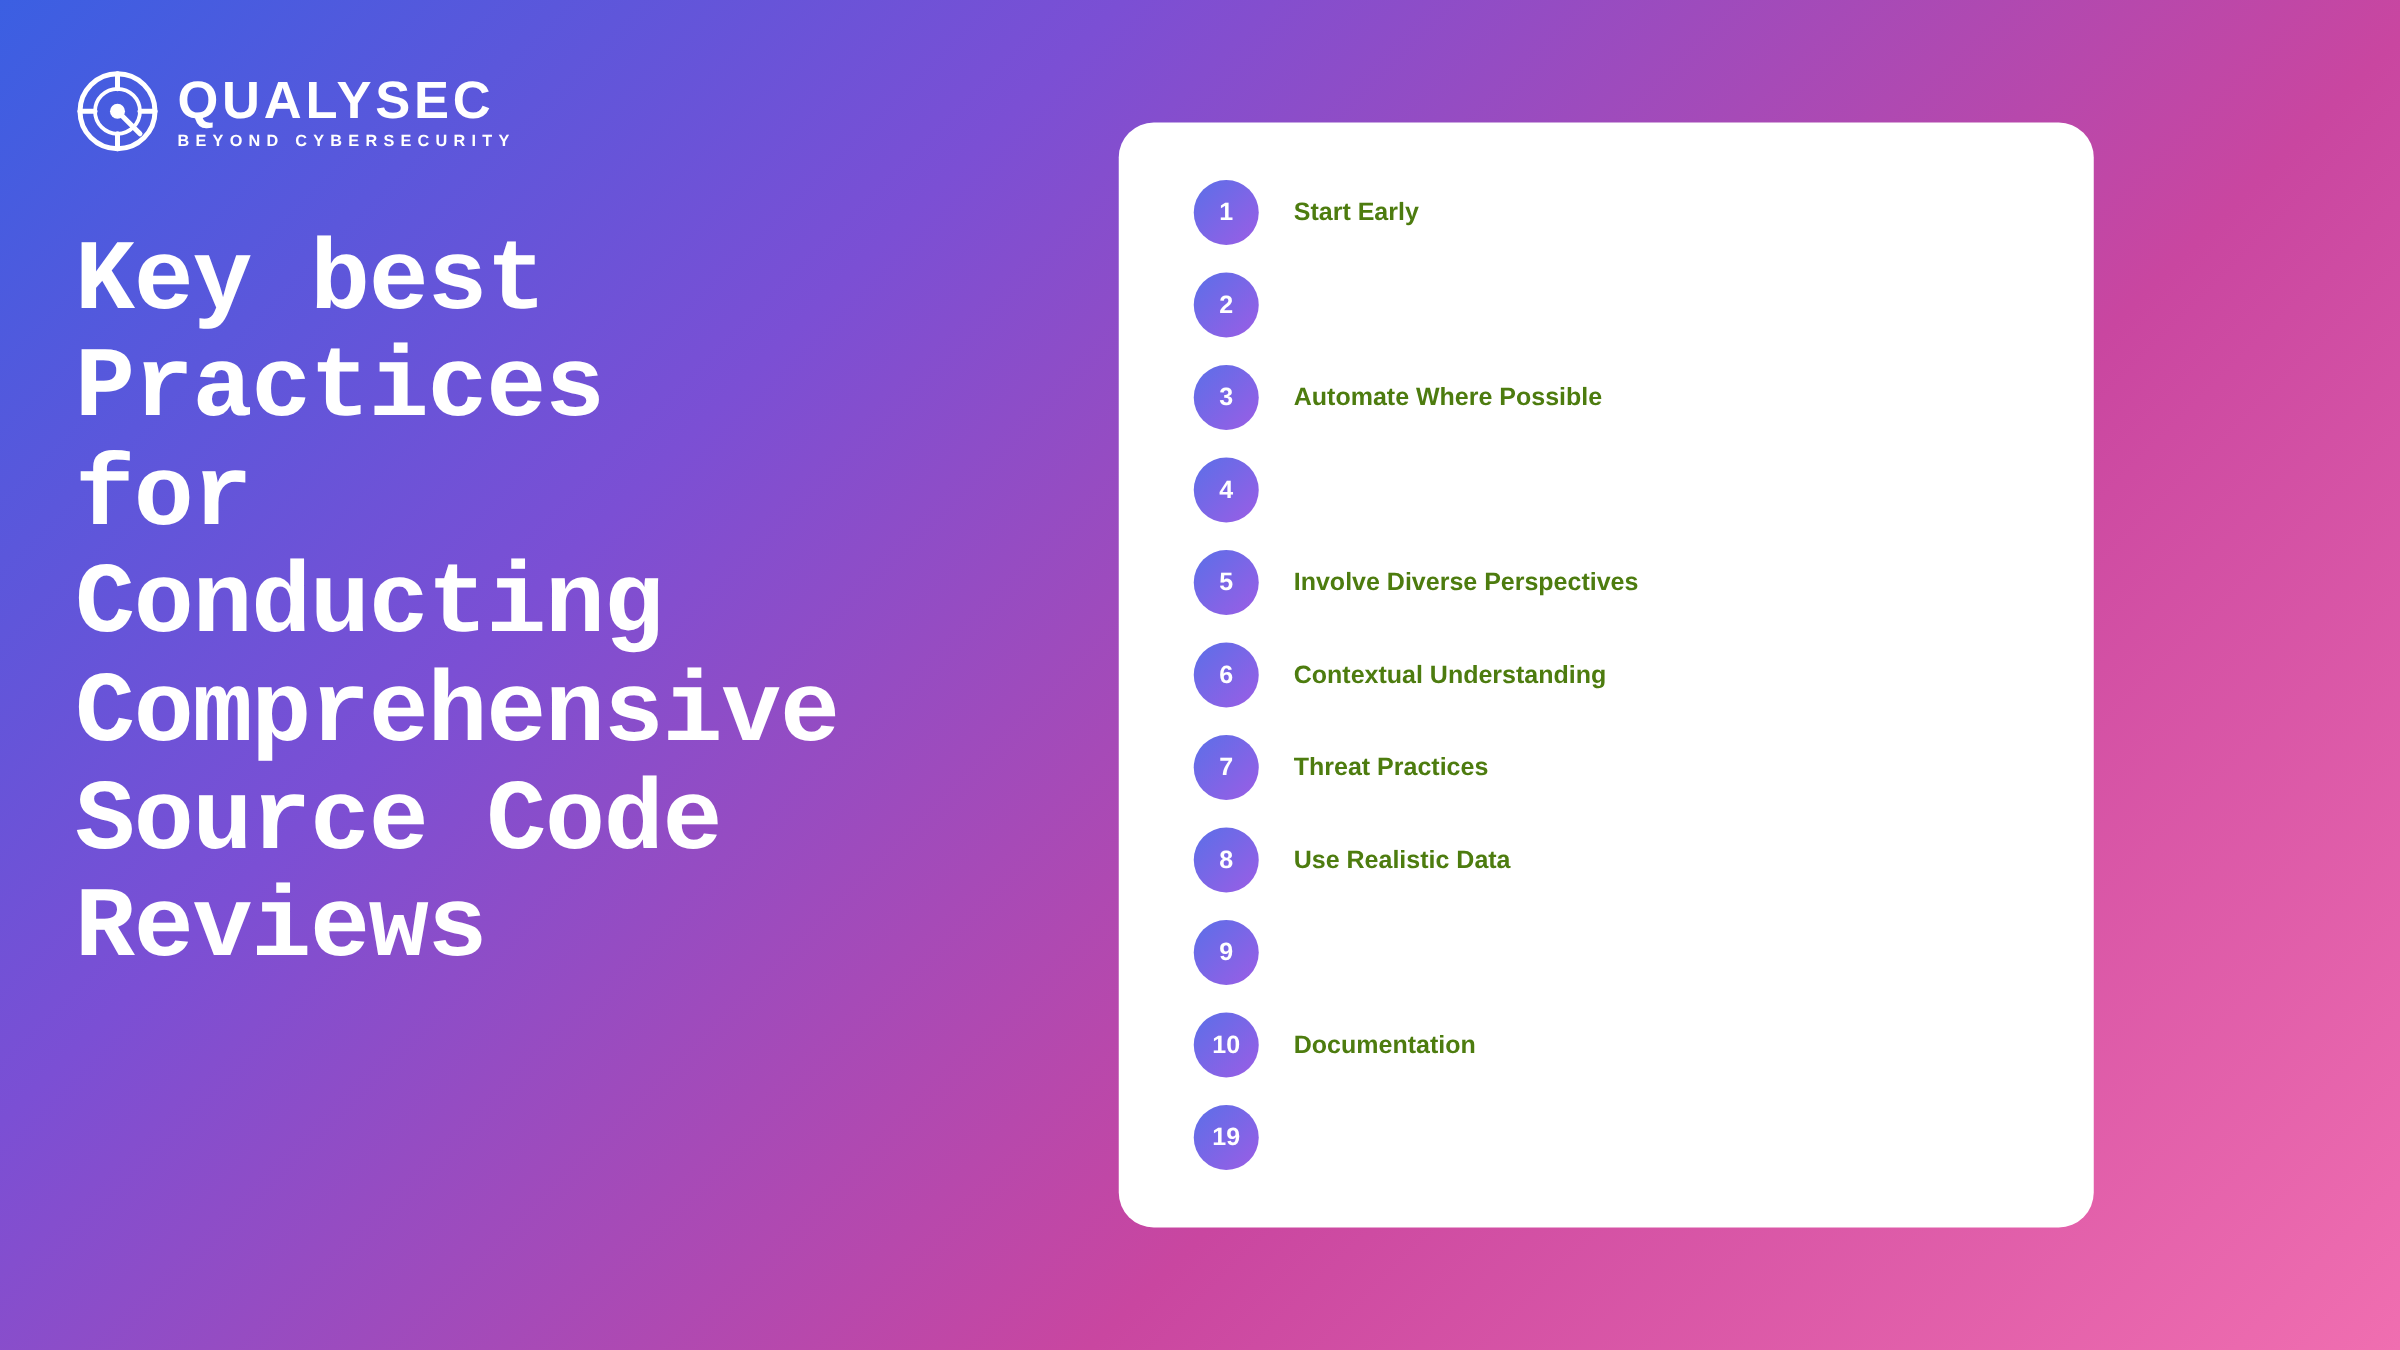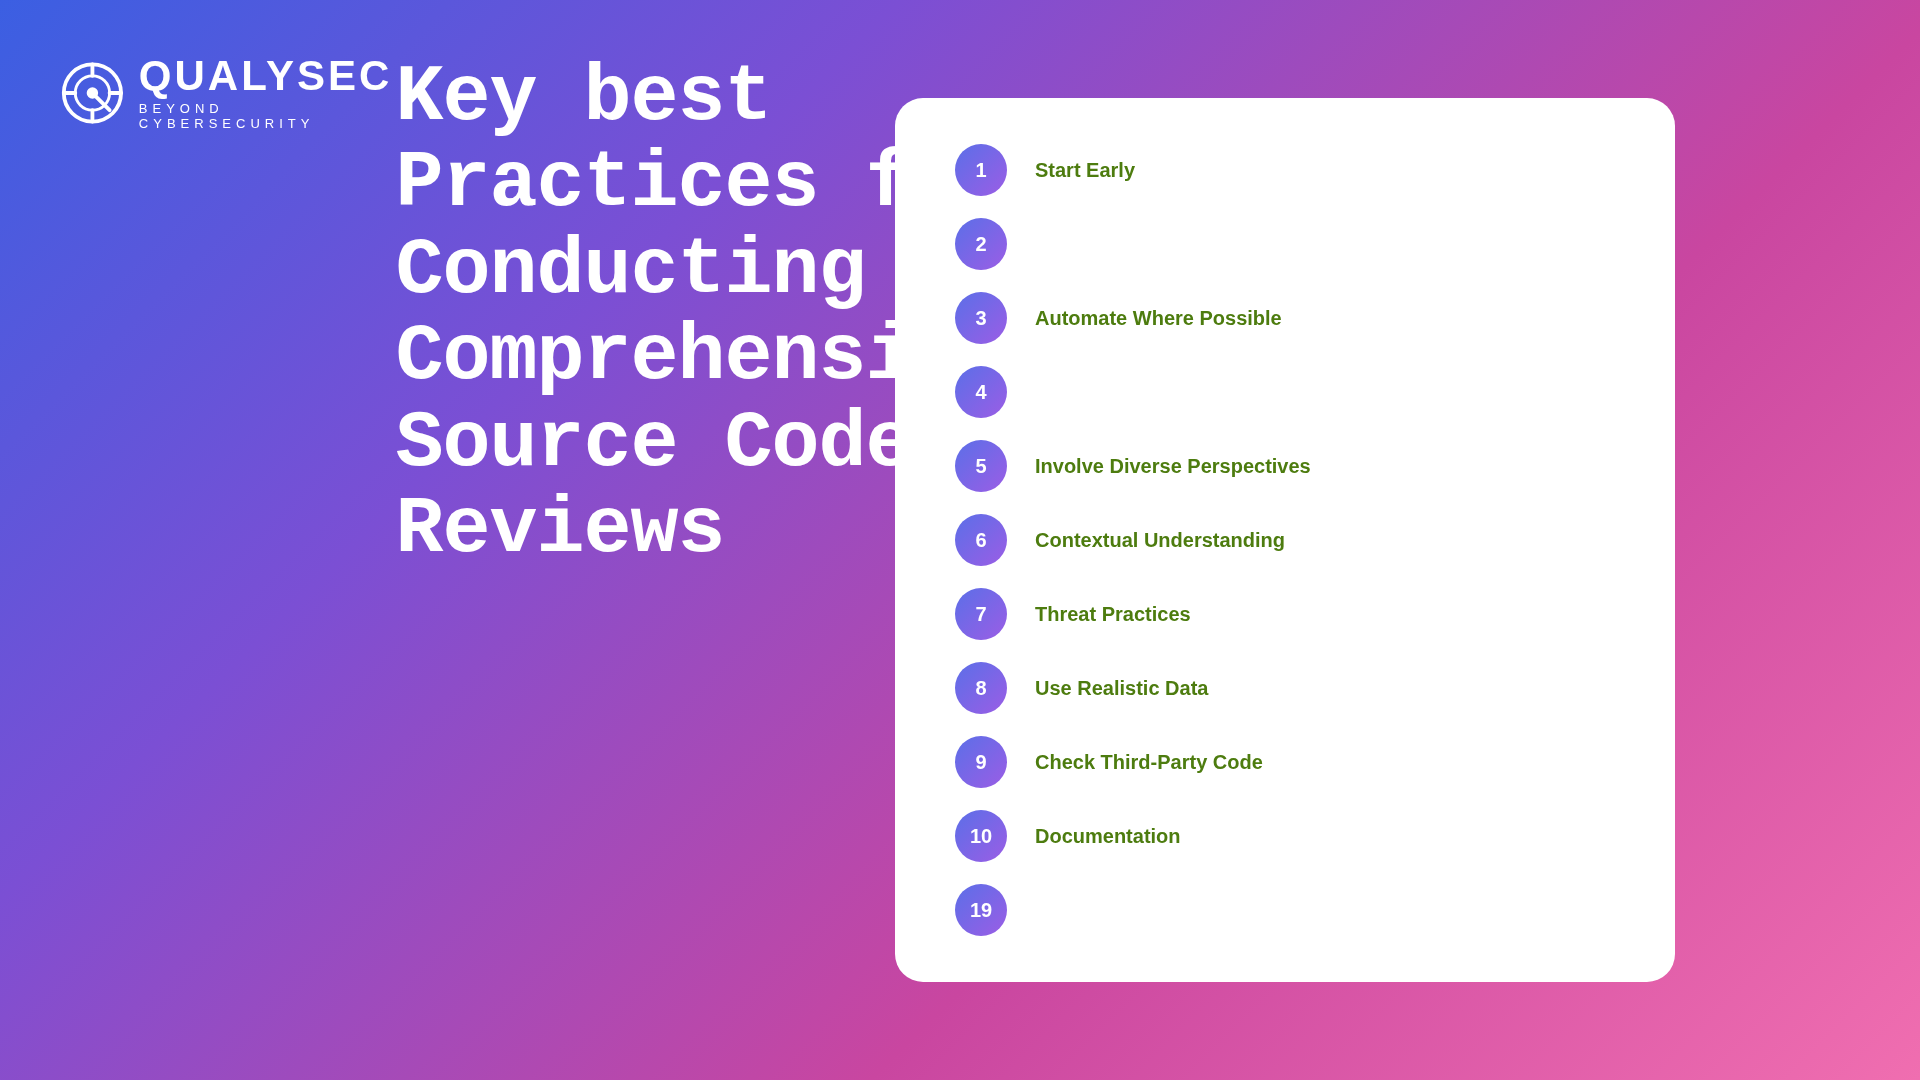--- a/index.html
+++ b/index.html
@@ -17,21 +17,21 @@
       background: linear-gradient(135deg, #3b5fe2 0%, #7b4fd4 30%, #c946a0 65%, #f06eb0 100%);
       display: flex;
       align-items: center;
       position: relative;
     }
 
     .left-panel {
       width: 680px;
       height: 100%;
       display: flex;
-      flex-direction: row;
+      flex-direction: column;
       padding: 55px 60px;
       flex-shrink: 0;
     }
 
     .logo-area {
       display: flex;
       flex-direction: column;
       align-items: flex-start;
       margin-bottom: 60px;
     }
@@ -55,21 +55,21 @@
     .logo-name {
       font-size: 42px;
       font-weight: 900;
       color: white;
       letter-spacing: 3px;
       line-height: 1;
     }
 
     .logo-tagline {
       font-size: 13px;
-      font-weight: 400;
+      font-weight: 700;
       color: white;
       letter-spacing: 5px;
       margin-top: 4px;
     }
 
     .main-title {
       font-size: 80px;
       font-weight: 900;
       color: white;
       line-height: 1.08;
@@ -178,21 +178,20 @@
         <div class="list-item">
           <div class="number-badge">7</div>
           <span class="item-label">Threat Practices</span>
         </div>
         <div class="list-item">
           <div class="number-badge">8</div>
           <span class="item-label">Use Realistic Data</span>
         </div>
         <div class="list-item">
           <div class="number-badge">9</div>
-          <span class="item-label">Check Third-Party Code</span>
         </div>
         <div class="list-item">
           <div class="number-badge">10</div>
           <span class="item-label">Documentation</span>
         </div>
         <div class="list-item">
           <div class="number-badge">19</div>
         </div>
       </div>
   </div>

